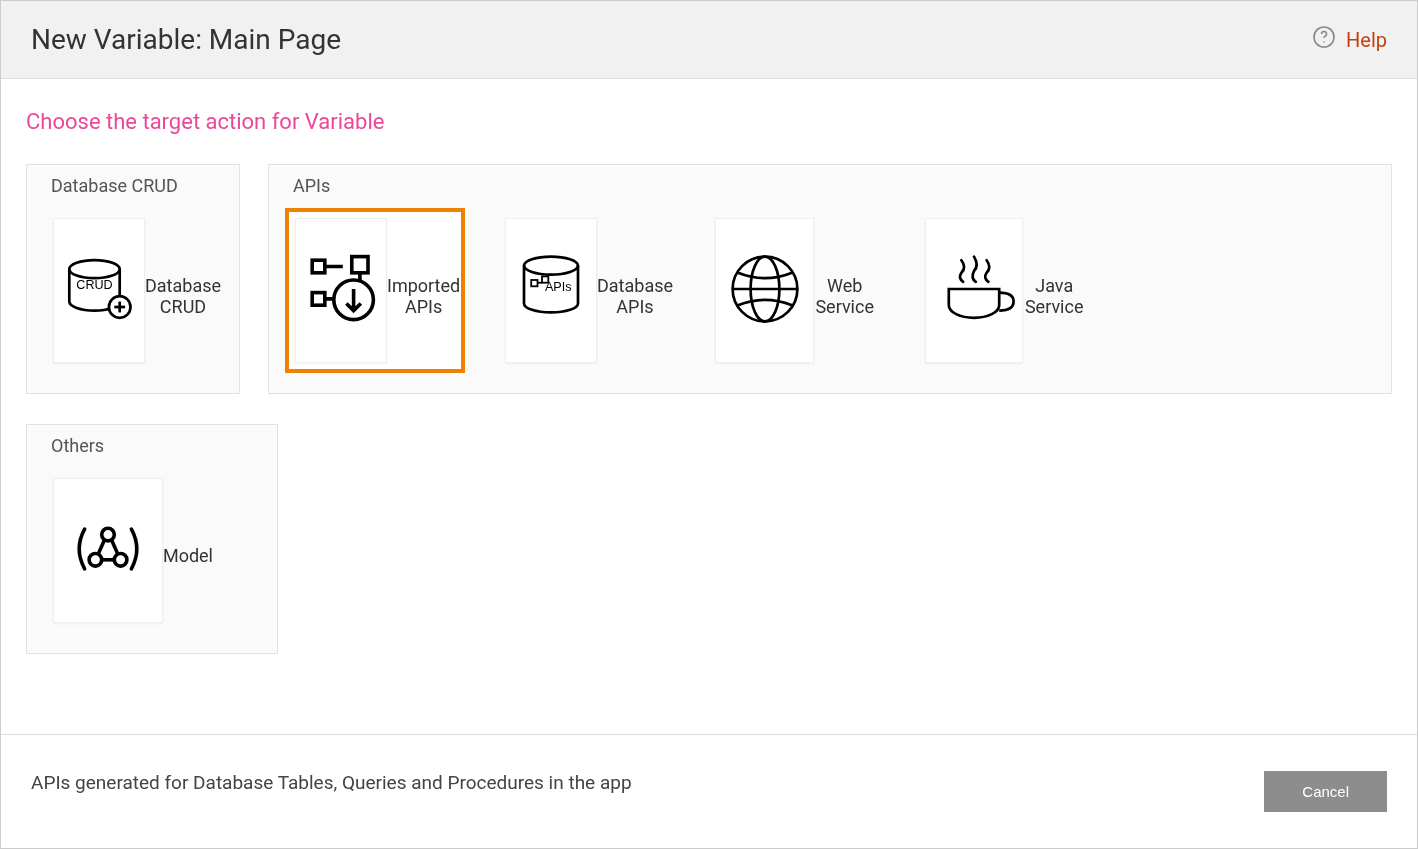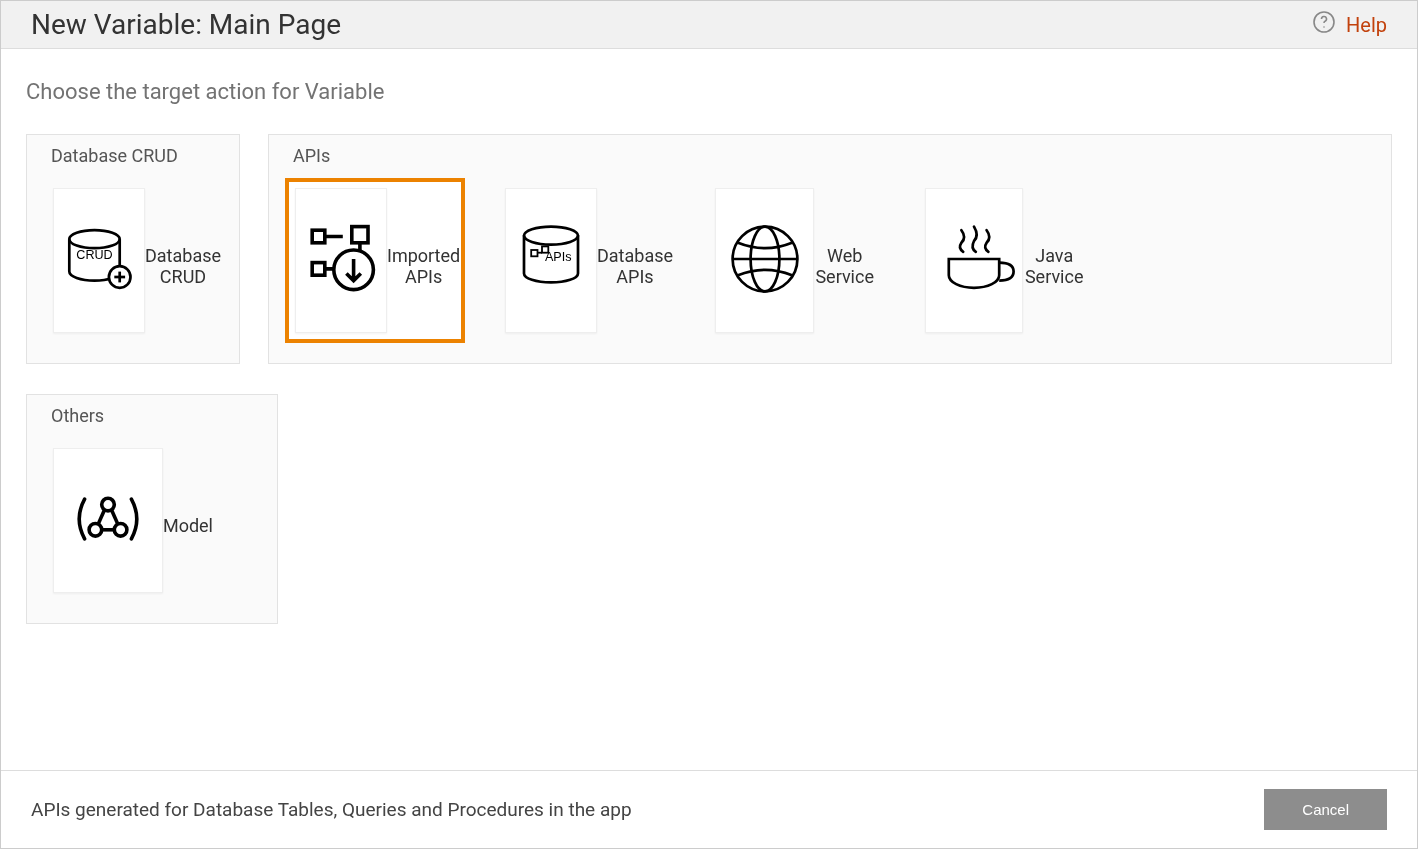--- a/index.html
+++ b/index.html
@@ -9,21 +9,21 @@
     color: #333;
     width: 1418px;
     height: 849px;
     border: 1px solid #ccc;
     display: flex;
     flex-direction: column;
   }
   .header {
     background: #f1f1f1;
     border-bottom: 1px solid #ddd;
-    padding: 7px 30px;
+    padding: 22px 30px;
     display: flex;
     justify-content: space-between;
     align-items: center;
     gap: 36px;
   }
   .header-title {
     font-size: 28px;
     font-weight: 400;
     color: #333;
   }
@@ -35,21 +35,21 @@
     font-size: 20px;
     cursor: pointer;
   }
   .help-icon svg { width: 24px; height: 24px; stroke: #888; }
   .content {
     flex: 1;
     padding: 30px 25px 20px 25px;
   }
   .instruction {
     font-size: 22px;
-    color: #737373;
+    color: #ec4899;
     margin-bottom: 30px;
   }
   .groups-row {
     display: flex;
     gap: 28px;
   }
   .group {
     border: 1px solid #e2e2e2;
     background: #fafafa;
     padding: 10px 16px 20px 16px;
@@ -89,24 +89,23 @@
   }
   .card-label {
     margin-top: 10px;
     font-size: 18px;
     color: #333;
     text-align: center;
   }
   .others-row { margin-top: 30px; }
   .footer {
     border-top: 1px solid #ddd;
-    padding: 18px 30px;
+    padding: 36px 30px;
     display: flex;
     justify-content: space-between;
-    align-items: center;
     margin-top: 44px;
   }
   .footer-desc {
     font-size: 19px;
     color: #444;
   }
   .cancel-btn {
     background: #8d8d8d;
     color: #fff;
     border: none;

